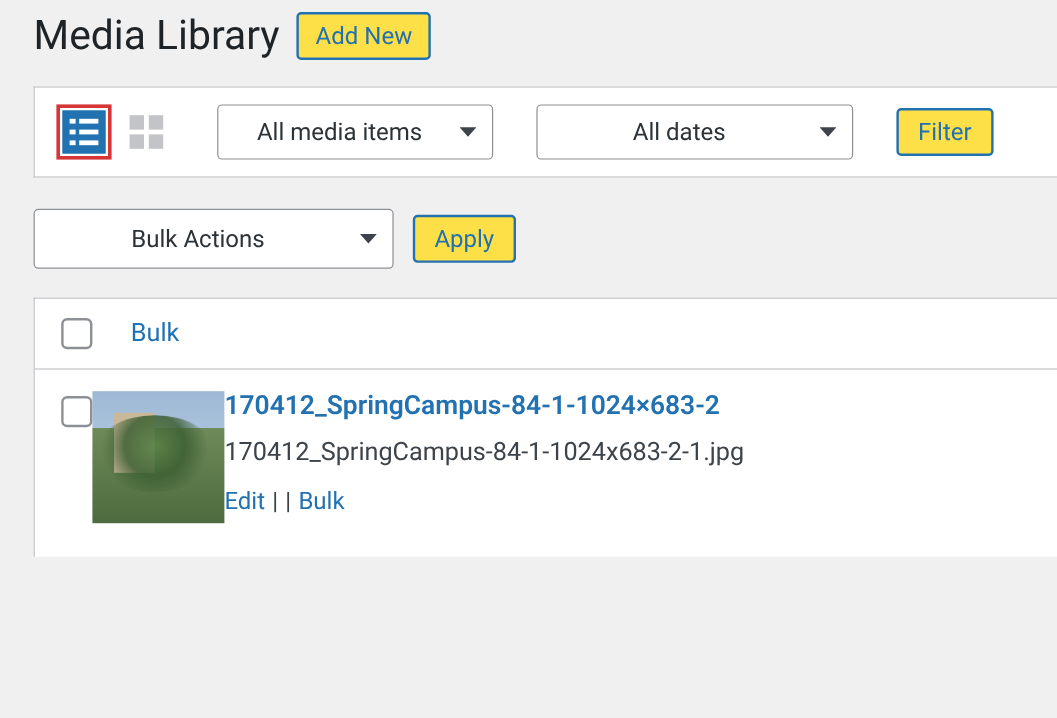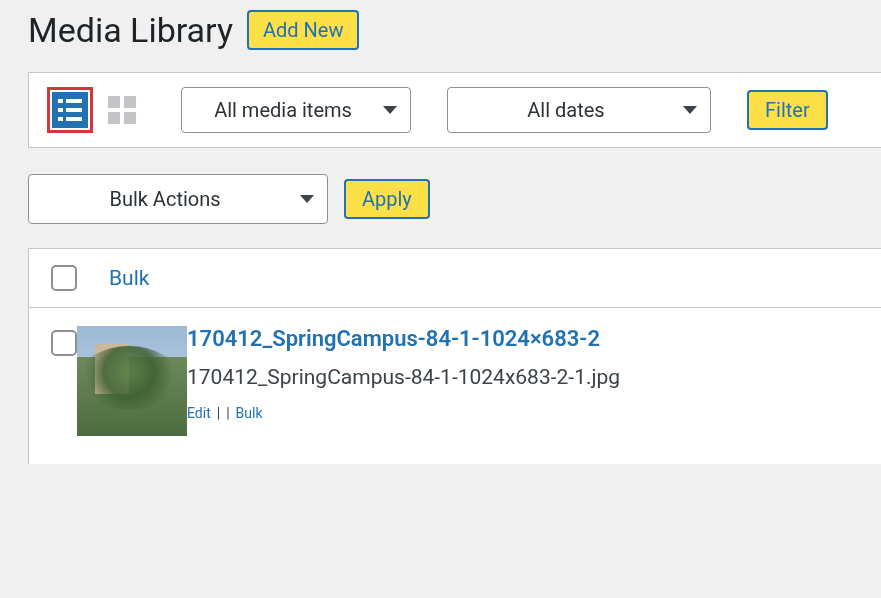--- a/index.html
+++ b/index.html
@@ -156,21 +156,21 @@
       margin-bottom: 14px;
     }
     .file-name {
       color: #3c434a;
       font-size: 21px;
       margin-bottom: 16px;
     }
     .row-actions {
       display: flex;
       align-items: center;
-      font-size: 14px;
+      font-size: 20px;
       gap: 6px;
     }
     .row-actions a { cursor: pointer; }
     .edit-link { color: #2271b1; }
     .delete-link {
       color: #b32d2e;
       border: 2px solid #d63638;
       padding: 3px 6px;
     }
     .view-link { color: #2271b1; }

